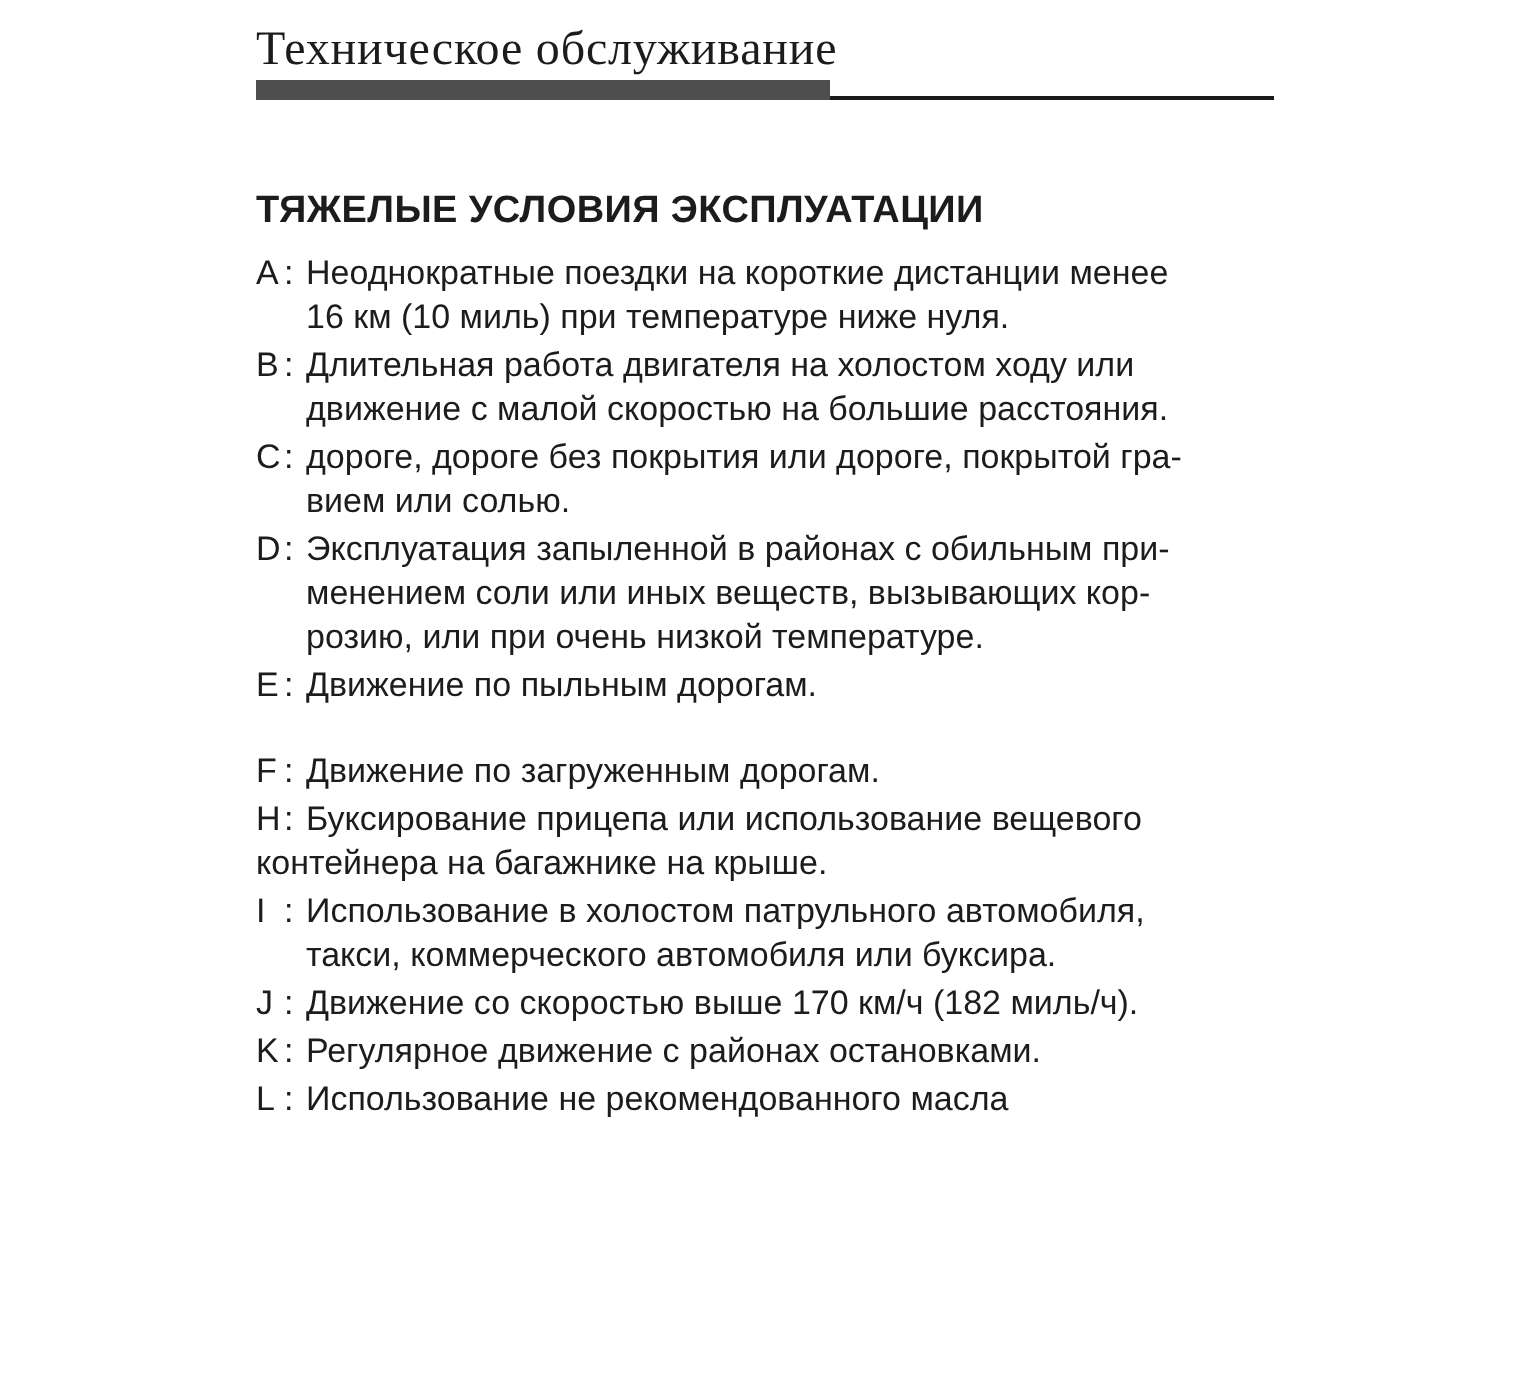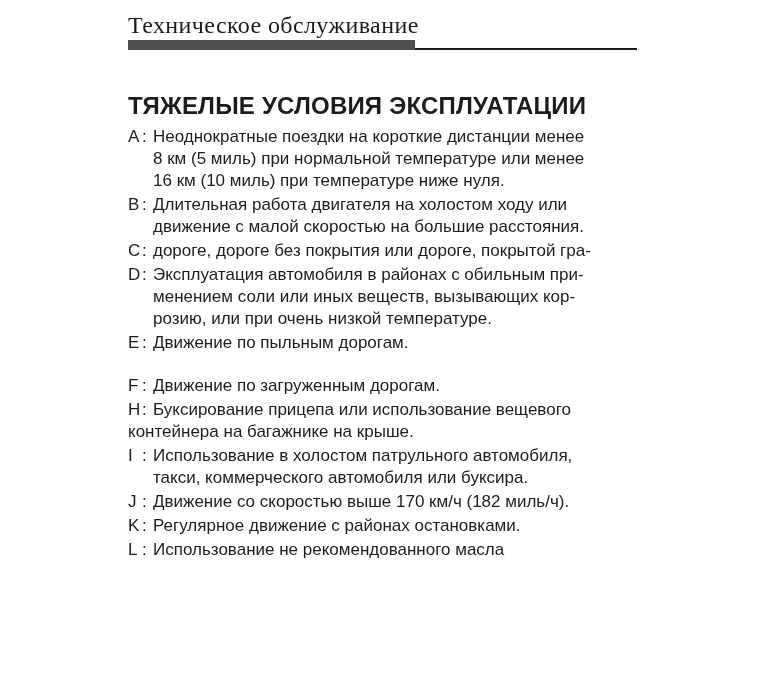--- a/index.html
+++ b/index.html
@@ -62,21 +62,21 @@
     background: var(--rule-bar);
   }
   .content {
     position: absolute;
     left: 128px;
     top: 94px;
     width: 540px;
   }
   .section-heading {
     margin: 0 0 8px 0;
-    font-size: 24px;
+    font-size: 19px;
     font-weight: 700;
     line-height: 24px;
     letter-spacing: 0.2px;
     color: var(--text);
   }
   .conditions-list {
     font-size: 17px;
     line-height: 22px;
   }
   .item {
@@ -113,47 +113,47 @@
   <main class="content">
     <h2 class="section-heading">ТЯЖЕЛЫЕ УСЛОВИЯ ЭКСПЛУАТАЦИИ</h2>
 
     <div class="conditions-list">
 
       <div class="item hang">
         <span class="lbl">A</span>
           <span class="sep">:</span>
         <div class="txt">
           <div class="ln">Неоднократные поездки на короткие дистанции менее</div>
-          <div class="ln">8 км (5 миль) при нормальной температуре или менее</div>
           <div class="ln">16 км (10 миль) при температуре ниже нуля.</div>
         </div>
       </div>
 
       <div class="item hang">
         <span class="lbl">B</span>
           <span class="sep">:</span>
         <div class="txt">
           <div class="ln">Длительная работа двигателя на холостом ходу или</div>
           <div class="ln">движение с малой скоростью на большие расстояния.</div>
         </div>
       </div>
 
       <div class="item hang">
         <span class="lbl">C</span>
           <span class="sep">:</span>
         <div class="txt">
           <div class="ln">дороге, дороге без покрытия или дороге, покрытой гра-</div>
+          <div class="ln">вием или солью.</div>
         </div>
       </div>
 
       <div class="item hang">
         <span class="lbl">D</span>
           <span class="sep">:</span>
         <div class="txt">
-          <div class="ln">Эксплуатация автомобиля в районах с обильным при-</div>
+          <div class="ln">Эксплуатация запыленной в районах с обильным при-</div>
           <div class="ln">менением соли или иных веществ, вызывающих кор-</div>
           <div class="ln">розию, или при очень низкой температуре.</div>
         </div>
       </div>
 
       <div class="item hang">
         <span class="lbl">E</span>
           <span class="sep">:</span>
         <div class="txt">
           <div class="ln">Движение по пыльным дорогам.</div>

